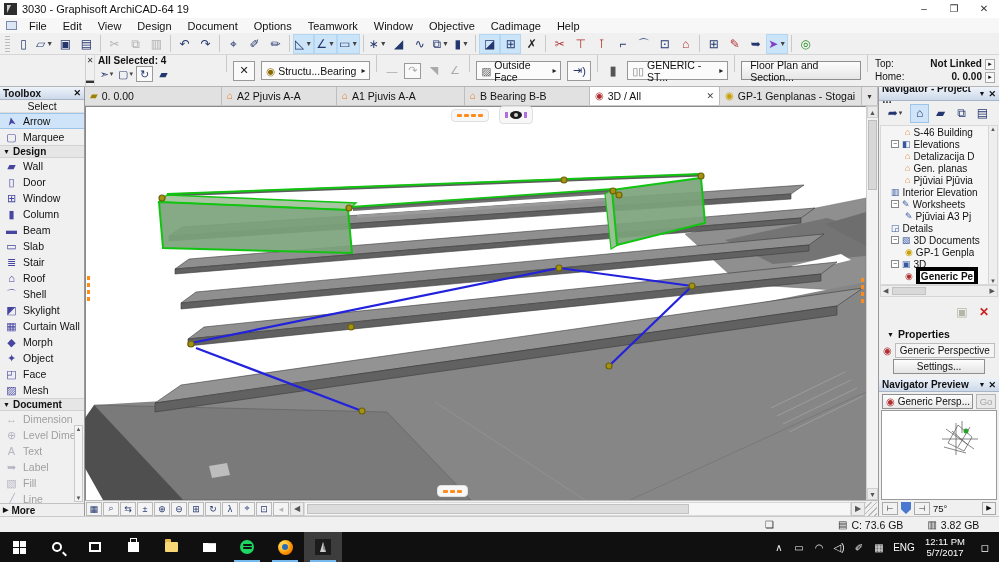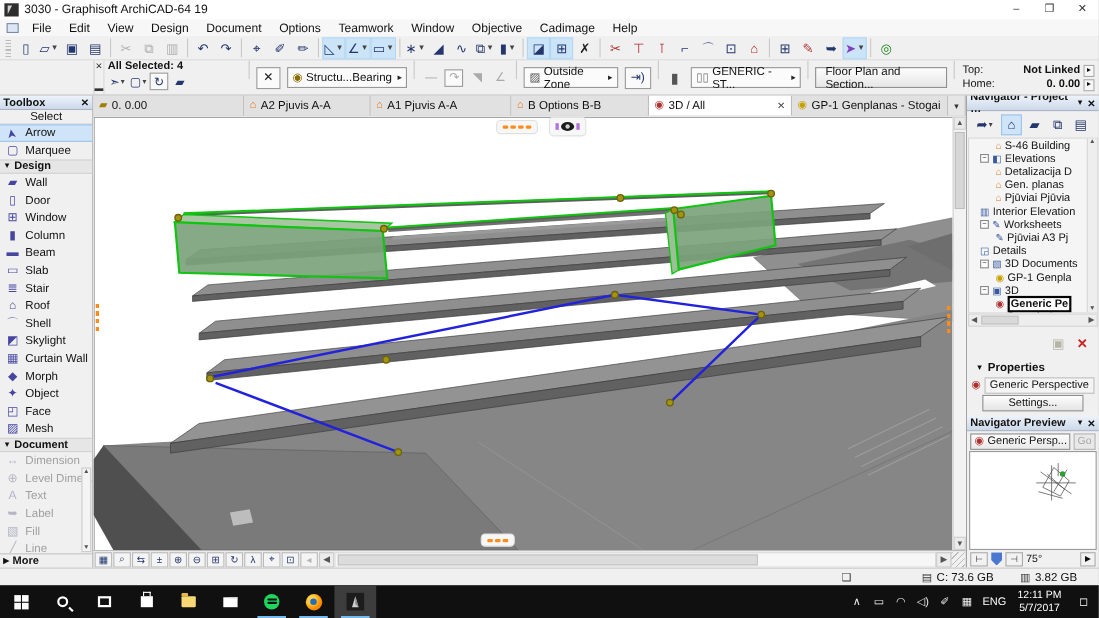--- a/index.html
+++ b/index.html
@@ -123,21 +123,21 @@
   .nbtn{width:19px;height:19px;display:flex;align-items:center;justify-content:center;font-size:12px;color:#23366e;}
   .nbtn.active{background:#cfe4f8;border:1px solid #9cc3e8;}
   .nbtn.wide{width:26px;}
   .tree{height:160px;overflow:hidden;position:relative;background:#f5f5f5;border:1px solid #d8d8d8;
     margin:0 1px;flex:0 0 auto;}
   .tree-row{height:12px;display:flex;align-items:center;gap:3px;font-size:10px;white-space:nowrap;}
   .exp{width:8px;height:8px;border:1px solid #888;background:#fff;font-size:7px;line-height:6px;
     text-align:center;color:#333;flex:0 0 auto;}
   .tree-ico{font-size:9px;line-height:1;flex:0 0 auto;}
   .tree-lab{overflow:hidden;}
-  .tree-lab.sel{background:#fff;border:2px solid #000000;font-weight:bold;padding:0 1px;}
+  .tree-lab.sel{background:#fff;border:4px solid #000000;font-weight:bold;padding:0 1px;}
   .tree-vscroll{position:absolute;right:0;top:0;bottom:0;width:9px;background:#eee;border-left:1px solid #d5d5d5;
     display:flex;flex-direction:column;justify-content:space-between;align-items:center;font-size:6px;color:#555;}
   .tree-hscroll{height:12px;display:flex;align-items:center;background:#ededed;border:1px solid #d5d5d5;
     margin:0 1px;font-size:7px;color:#555;flex:0 0 auto;}
   .tree-hscroll .tk{flex:1;height:100%;position:relative;}
   .tree-hscroll .tb{position:absolute;left:2px;top:1px;bottom:1px;width:34px;background:#d9d9d9;border:1px solid #c2c2c2;}
   .panel-btns{height:30px;display:flex;align-items:center;justify-content:flex-end;gap:4px;
     padding:0 6px;flex:0 0 auto;}
   .pb{width:18px;height:16px;display:flex;align-items:center;justify-content:center;font-size:12px;}
   .pb.gray{color:#b5b5a5;} .pb.red{color:#cc2222;font-weight:bold;}
@@ -375,21 +375,21 @@
     <div class="ib-cell" id="gray-icons" style="gap:4px;">
         <span class="mini-btn gray">—</span>
         <span class="mini-btn gray boxed">↷</span>
         <span class="mini-btn gray">◥</span>
         <span class="mini-btn gray">∠</span>
       </div>
     <span class="sep"></span>
     <div class="ib-cell">
       <div class="ib-field">
         <span style="color:#555;">▨</span>
-        <span>Outside Zone</span>
+        <span>Outside Face</span>
         <span class="flyout">▸</span>
       </div>
     </div>
     <div class="ib-cell">
       <span class="mini-btn boxed" style="width:24px;height:20px;">
         <span>⇥</span>)</span>
     </div>
     <span class="sep"></span>
     <div class="ib-cell">
       <span class="mini-btn" style="font-size:13px;color:#555;">
@@ -559,21 +559,21 @@
           <div class="tab" style="width: 115px;">
             <span class="ti" style="color: rgb(224, 120, 32);">⌂</span>
             <span>A2 Pjuvis A-A</span>
           </div>
           <div class="tab" style="width: 128px;">
             <span class="ti" style="color: rgb(224, 120, 32);">⌂</span>
             <span>A1 Pjuvis A-A</span>
           </div>
           <div class="tab" style="width: 125px;">
             <span class="ti" style="color: rgb(224, 120, 32);">⌂</span>
-            <span>B Options B-B</span>
+            <span>B Bearing B-B</span>
           </div>
           <div class="tab active" style="width: 130px;">
             <span class="ti" style="color: rgb(176, 48, 48);">◉</span>
             <span>3D / All</span>
             <span class="close">✕</span>
           </div>
           <div class="tab" style="width: 142px;">
             <span class="ti" style="color: rgb(200, 160, 0);">◉</span>
             <span>GP-1 Genplanas - Stogai</span>
           </div>

